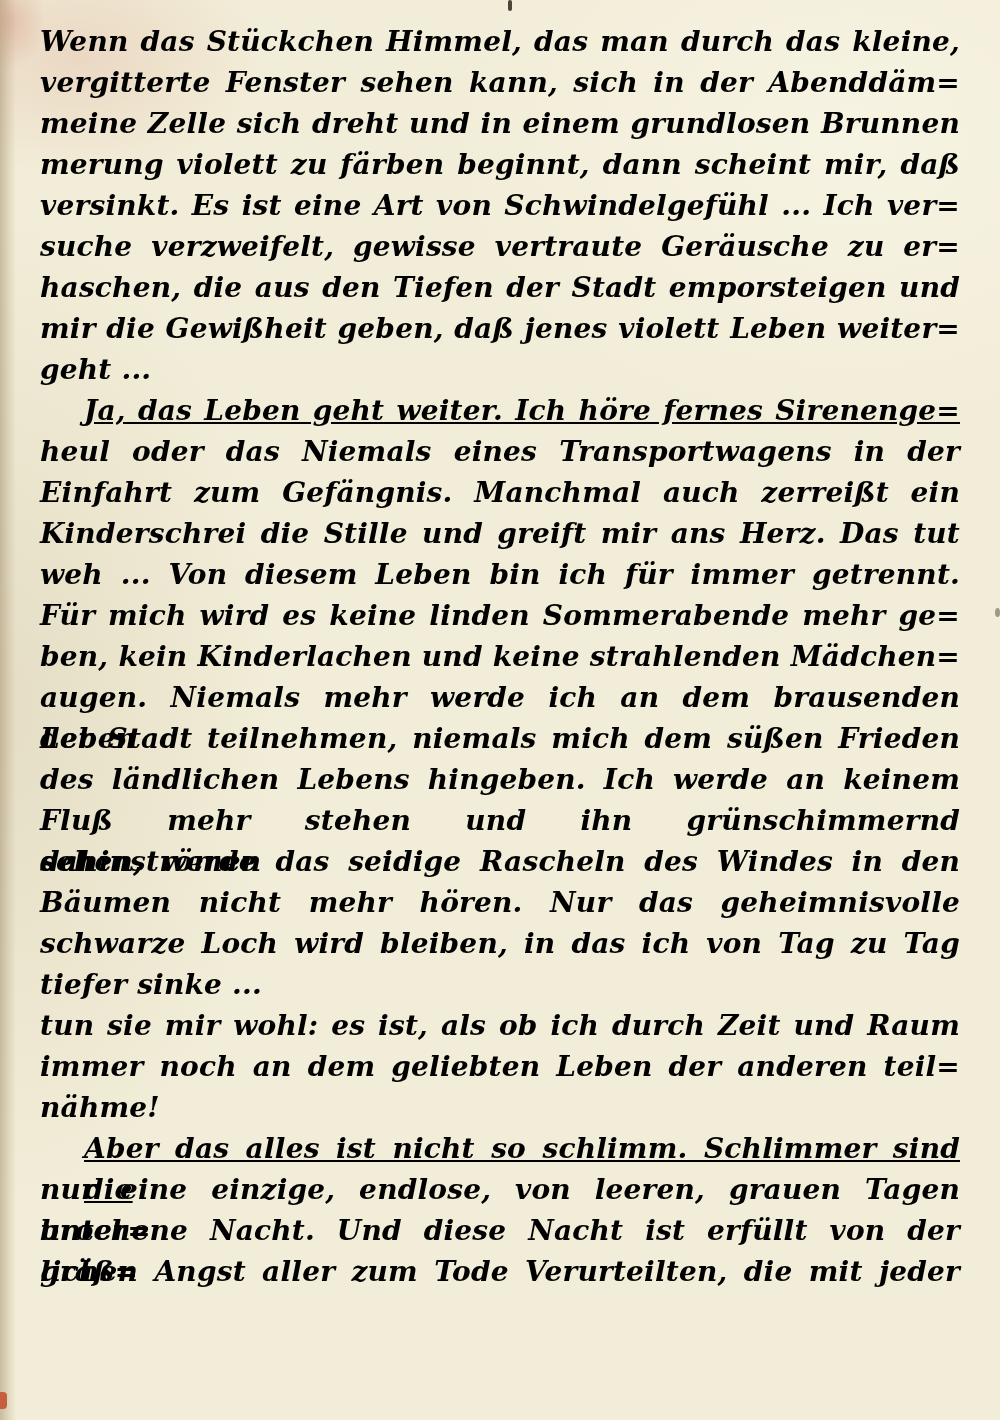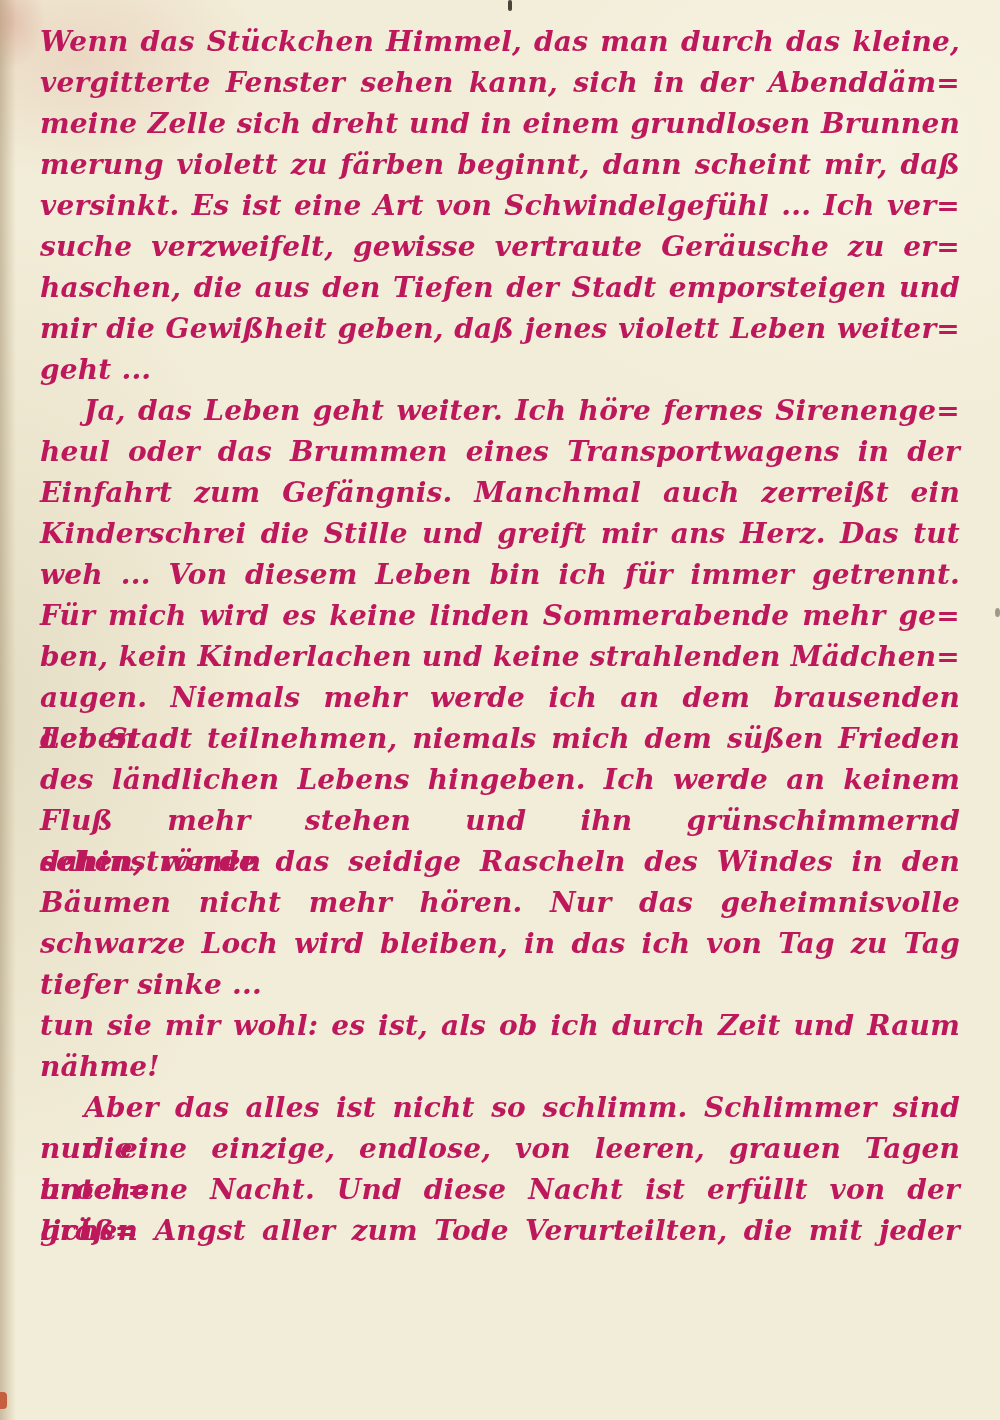--- a/index.html
+++ b/index.html
@@ -42,41 +42,42 @@
   .speck { position: absolute; }
   .speck-top       { left: 508px; top: 0;      width: 4px;  height: 11px; background: #4a443a; border-radius: 2px; }
   .speck-right-mid { left: 995px; top: 608px;  width: 5px;  height: 9px;  background: rgba(90,84,70,0.55); border-radius: 50%; }
   .mark-bottomleft { left: 0px;   top: 1392px; width: 7px;  height: 17px; background: #c65f3d; border-radius: 0 4px 4px 0; }
 
   .textblock {
     position: absolute;
     left: 40px;
     top: 21px;
     width: 920px;
-    color: #be185d;
+    color: #000000;
     font-size: 28px;
     font-weight: 700;
     font-style: italic;
     letter-spacing: 0.2px;
   }
   .line {
     height: 41px;
     line-height: 41px;
     white-space: normal;
   }
   .j {
     text-align: justify;
     text-align-last: justify;
   }
   .last {
     text-align: right;
     text-align-last: left;
   }
   .indent {
     padding-left: 44px;
+    text-decoration: underline;
   }
   .j.indent { width: 876px; }
 </style>
 </head>
 <body>
 
 <div class="paper"></div>
 <div class="edge-left"></div>
 <div class="smudge-topleft"></div>
 <div class="speck speck-top"></div>
@@ -87,33 +88,34 @@
   <div class="line j">Wenn das Stückchen Himmel, das man durch das kleine,</div>
   <div class="line j">vergitterte Fenster sehen kann, sich in der Abenddäm=</div>
   <div class="line j">meine Zelle sich dreht und in einem grundlosen Brunnen</div>
   <div class="line j">merung violett zu färben beginnt, dann scheint mir, daß</div>
   <div class="line j">versinkt. Es ist eine Art von Schwindelgefühl ... Ich ver=</div>
   <div class="line j">suche verzweifelt, gewisse vertraute Geräusche zu er=</div>
   <div class="line j">haschen, die aus den Tiefen der Stadt emporsteigen und</div>
   <div class="line j">mir die Gewißheit geben, daß jenes violett Leben weiter=</div>
   <div class="line last">geht ...</div>
   <div class="line j indent">Ja, das Leben geht weiter. Ich höre fernes Sirenenge=</div>
-  <div class="line j">heul oder das Brummen eines Transportwagens in der</div>
+  <div class="line j">heul oder das Niemals eines Transportwagens in der</div>
   <div class="line j">Einfahrt zum Gefängnis. Manchmal auch zerreißt ein</div>
   <div class="line j">Kinderschrei die Stille und greift mir ans Herz. Das tut</div>
   <div class="line j">weh ... Von diesem Leben bin ich für immer getrennt.</div>
   <div class="line j">Für mich wird es keine linden Sommerabende mehr ge=</div>
   <div class="line j">ben, kein Kinderlachen und keine strahlenden Mädchen=</div>
   <div class="line j">augen. Niemals mehr werde ich an dem brausenden Leben</div>
   <div class="line j">der Stadt teilnehmen, niemals mich dem süßen Frieden</div>
   <div class="line j">des ländlichen Lebens hingeben. Ich werde an keinem</div>
   <div class="line j">Fluß mehr stehen und ihn grünschimmernd dahinströmen</div>
   <div class="line j">sehen, werde das seidige Rascheln des Windes in den</div>
   <div class="line j">Bäumen nicht mehr hören. Nur das geheimnisvolle</div>
   <div class="line j">schwarze Loch wird bleiben, in das ich von Tag zu Tag</div>
   <div class="line last">tiefer sinke ...</div>
   <div class="line j">tun sie mir wohl: es ist, als ob ich durch Zeit und Raum</div>
+  <div class="line j">immer noch an dem geliebten Leben der anderen teil=</div>
   <div class="line last">nähme!</div>
   <div class="line j indent">Aber das alles ist nicht so schlimm. Schlimmer sind die</div>
   <div class="line j">nur eine einzige, endlose, von leeren, grauen Tagen unter=</div>
   <div class="line j">brochene Nacht. Und diese Nacht ist erfüllt von der gräß=</div>
   <div class="line j">lichen Angst aller zum Tode Verurteilten, die mit jeder</div>
 </div>
 
 </body></html>

